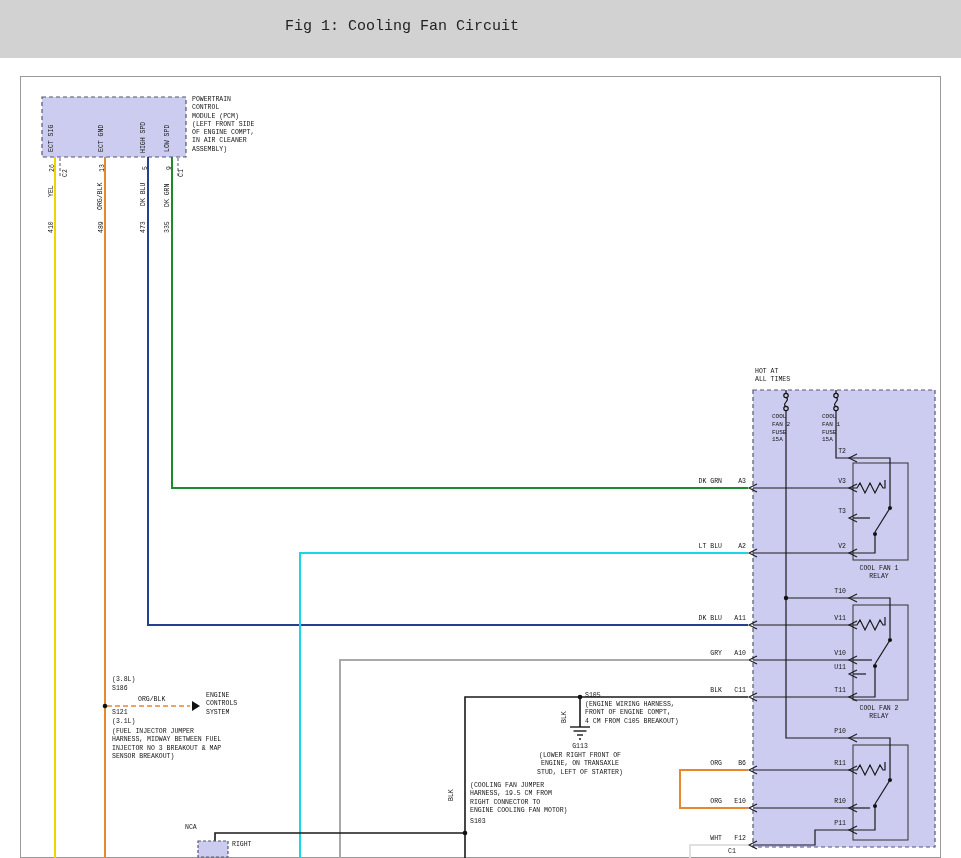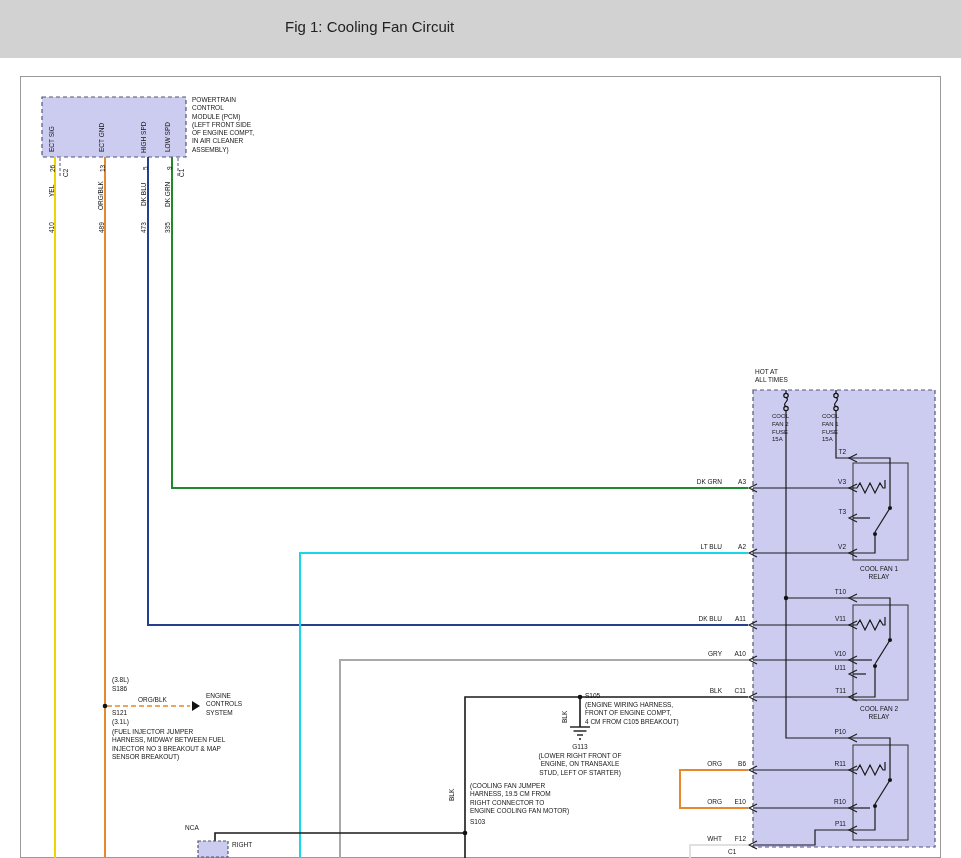--- a/index.html
+++ b/index.html
@@ -1,16 +1,16 @@
 <!DOCTYPE html>
 <html><head>
 <meta charset="utf-8">
 <style>
   html,body{margin:0;padding:0;background:#fff;}
-  .page{position:relative;width:961px;height:858px;overflow:hidden;background:#fff;font-family:Liberation Sans, sans-serif;}
+  .page{position:relative;width:961px;height:858px;overflow:hidden;background:#fff;font-family:Liberation Mono, monospace;}
   .titlebar{position:absolute;left:0;top:0;width:961px;height:58px;background:#d2d2d2;}
   .titlebar span{position:absolute;left:285px;top:18px;font-size:15px;color:#222;}
   .lbl{position:absolute;font-size:6.5px;line-height:8.3px;white-space:pre-line;color:#151515;}
   .rot{position:absolute;font-size:6.5px;line-height:8px;white-space:nowrap;color:#151515;transform:rotate(-90deg);transform-origin:0 0;}
   .pin{position:absolute;font-size:6.5px;width:26px;text-align:right;color:#151515;}
   .rt{text-align:right;}
   .ctr{text-align:center;}
   svg.wires{position:absolute;left:0;top:0;}
 </style>
 </head>

